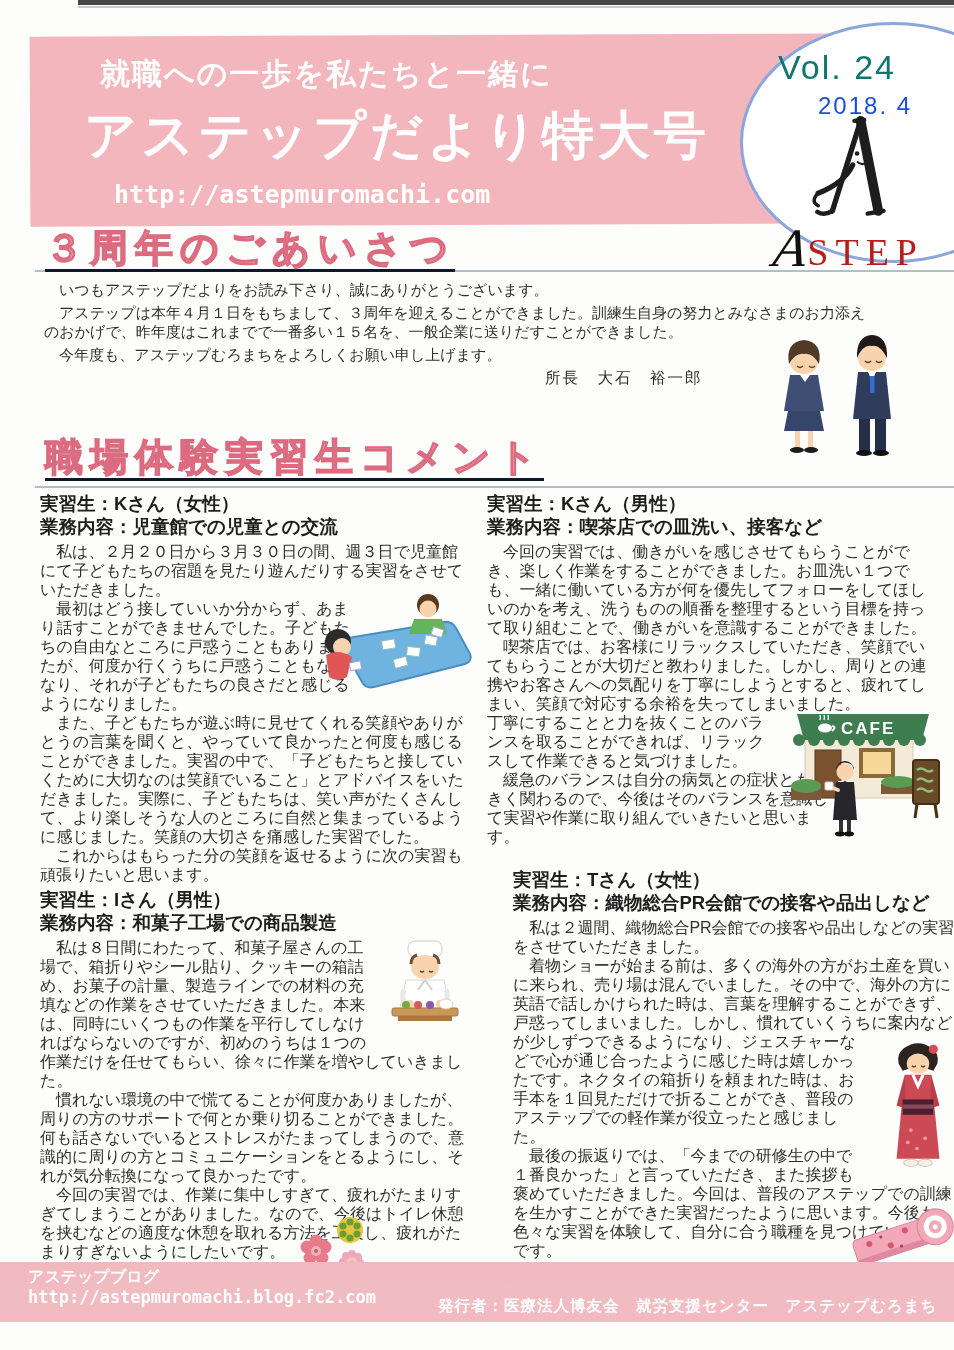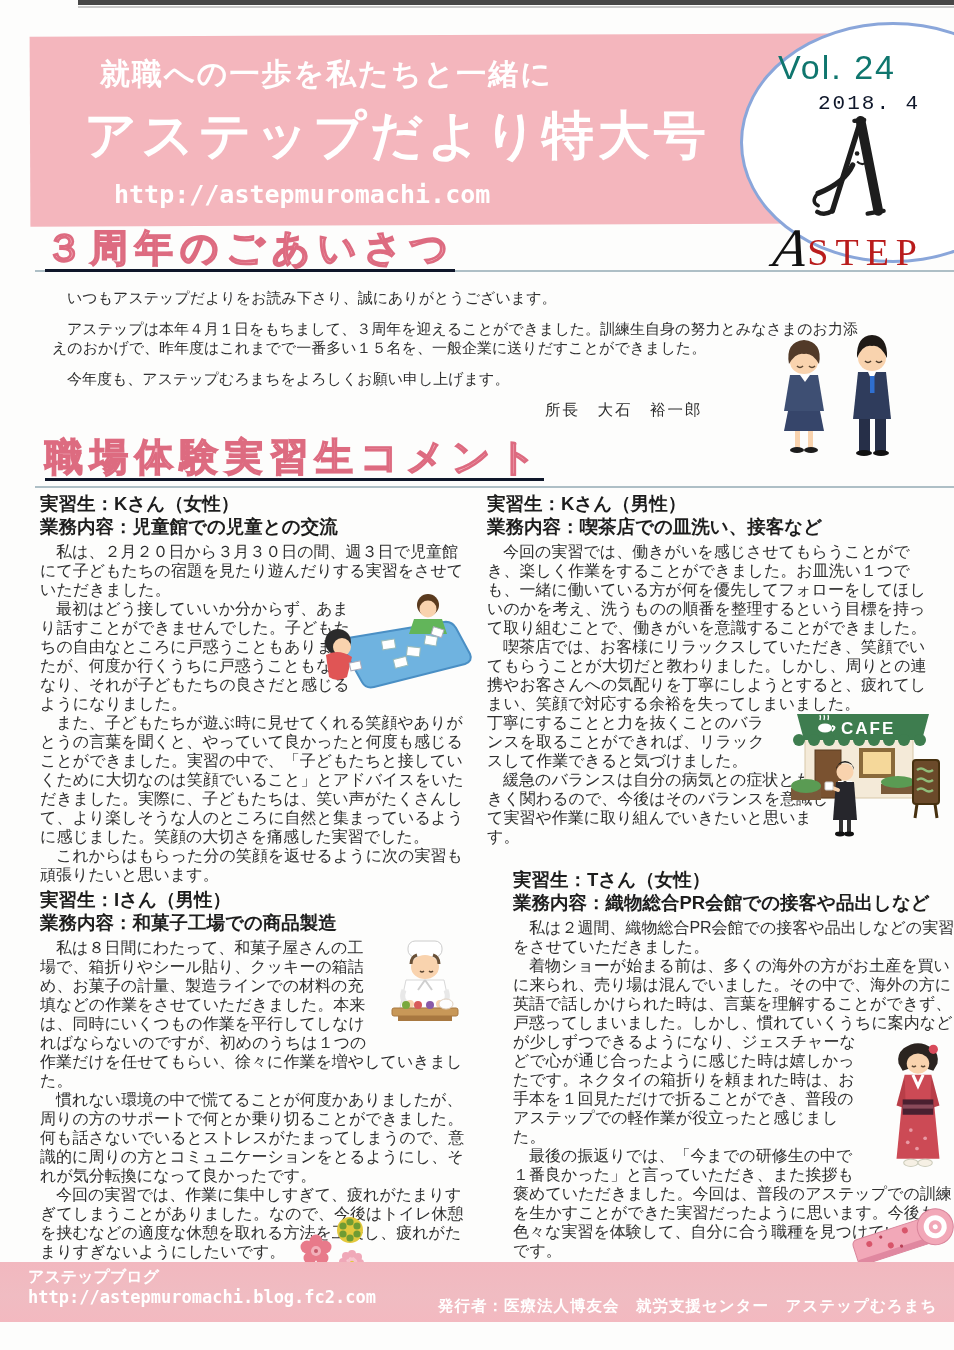--- a/index.html
+++ b/index.html
@@ -10,41 +10,41 @@
   .scanline { position:absolute; top:0; left:78px; right:0; height:5px; background:#474747; }
   .scanline2 { position:absolute; top:6px; left:78px; right:0; height:2px; background:#c9c9c9; }
 
   
   .band { position:absolute; top:35px; left:30px; width:845px; height:190px; background:#f4b6bd; transform:rotate(-0.25deg); }
   .circle-cut { position:absolute; top:22px; left:740px; width:300px; height:235px; background:#ffffff; border:3px solid #8aa6da; border-radius:50%; }
   .tagline { position:absolute; top:54px; left:100px; font-size:30px; font-weight:bold; color:#ffffff; letter-spacing:2px; }
   .main-title { position:absolute; top:101px; left:84px; font-size:52px; font-weight:bold; color:#ffffff; letter-spacing:4px; }
   .head-url { position:absolute; top:180px; left:114px; font-family:"DejaVu Sans Mono",monospace; font-size:25px; font-weight:bold; color:#ffffff; }
   .vol { position:absolute; top:48px; left:778px; font-size:34px; color:#0f766e; letter-spacing:2px; }
-  .issue-date { position:absolute; top:92px; left:818px; font-size:21px; color:#0f172a; letter-spacing:2px;font-family:Liberation Mono, monospace; }
+  .issue-date { position:absolute; top:92px; left:818px; font-size:24px; color:#1d4ed8; letter-spacing:2px; }
   .mascot { position:absolute; top:112px; left:805px; width:90px; height:106px; }
 
   
   .astep-logo { position:absolute; top:226px; right:30px; display:flex; align-items:flex-end; }
   .logo-a { font-family:"Liberation Serif",serif; font-style:italic; font-size:54px; line-height:44px; color:#111; transform:skewX(-8deg); }
   .logo-step { font-family:"Liberation Serif",serif; font-size:38px; line-height:36px; letter-spacing:7px; color:#b91c1c; }
 
   .rule1 { position:absolute; top:270px; left:35px; right:0; height:2px; background:#aebfc6; }
   .rule2 { position:absolute; top:486px; left:35px; right:0; height:2px; background:#aebfc6; }
 
   
   .sec-title { position:absolute; font-size:38px; font-weight:bold; letter-spacing:7px;
       color:#f8b9c4; -webkit-text-stroke:1.4px #dd6b80; text-shadow:0 0 1px #dd6b80;
       border-bottom:3px solid #0f172a; padding-bottom:2px; line-height:1; }
   #greet-title { top:229px; left:45px; }
   #comments-title { top:438px; left:45px; }
 
   
   .greet { position:absolute; top:273px; left:40px; width:890px; padding-top:3px; }
-  .greet p { margin:12px; font-size:15px; line-height:19px; text-indent:1em; padding-right:60px; }
+  .greet p { margin:4px; font-size:15px; line-height:19px; text-indent:1em; padding-right:60px; }
   .greet p:nth-of-type(3), .greet p:nth-of-type(4) { padding-right:148px; }
   .signature { margin:1px 0 0 505px; font-size:15.5px; letter-spacing:2px; }
   .bow-abs { position:absolute; top:58px; right:18px; width:150px; height:140px; }
 
   
   .sec { position:absolute; }
   #s1 { left:40px; top:492px; width:432px; }
   #s2 { left:487px; top:492px; width:450px; }
   #s3 { left:40px; top:868px; width:432px;margin-top:20px; }
   #s4 { left:513px; top:868px; width:450px; }

